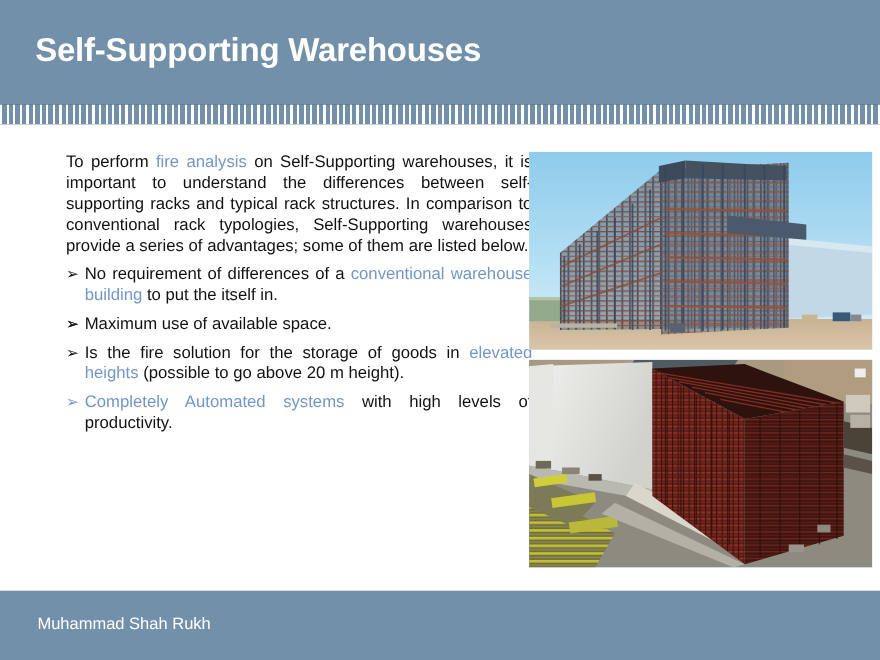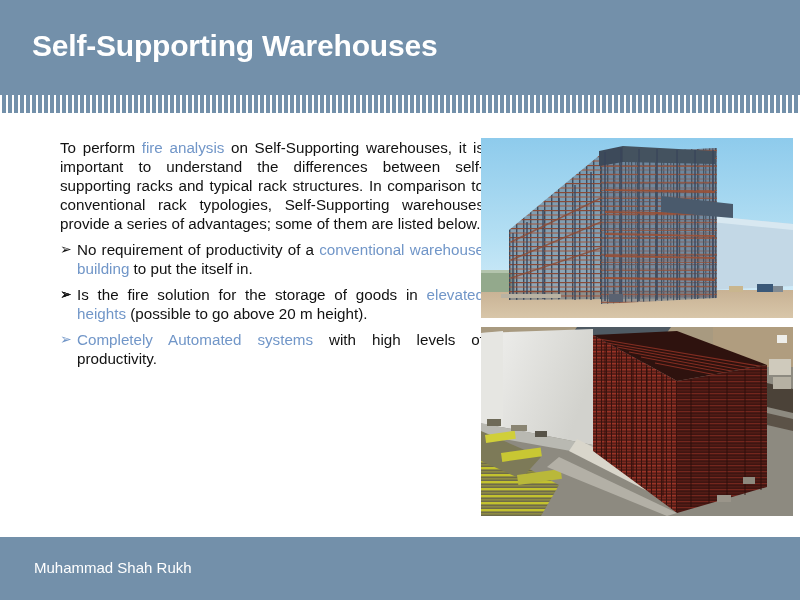--- a/index.html
+++ b/index.html
@@ -172,25 +172,25 @@
   </div>
 
   <div class="content">
 
     <div class="text-col">
 
       <p class="para"><span>To perform </span><span class="accent">fire analysis</span><span> on Self-Supporting warehouses, it is important to understand the differences between self-supporting racks and typical rack structures. In comparison to conventional rack typologies, Self-Supporting warehouses provide a series of advantages; some of them are listed below.</span></p>
 
       <ul class="bullets">
 
-        <li class="spaced"><span class="marker">➢</span><span>No requirement of productivity of a </span><span class="accent">conventional warehouse building</span><span> to put the itself in.</span></li>
+        <li class="spaced"><span class="marker">➢</span><span>No requirement of differences of a </span><span class="accent">conventional warehouse building</span><span> to put the itself in.</span></li>
 
         <li class="spaced"><span class="marker">➢</span><span class="accent"></span><span></span></li>
 
-        <li class="spaced"><span class="marker">➢</span><span class="accent"></span><span></span></li>
+        <li class="spaced"><span class="marker">➢</span><span>Maximum use of available space.</span><span class="accent"></span><span></span></li>
 
         <li class="spaced"><span class="marker">➢</span><span>Is the fire solution for the storage of goods in </span><span class="accent">elevated heights</span><span> (possible to go above 20 m height).</span></li>
 
         <li class="spaced accent-item"><span class="marker">➢</span><span></span><span class="accent">Completely Automated systems</span><span class="plain"> with high levels of productivity.</span></li>
 
       </ul>
     </div>
 
     <div class="photo photo-top">
       <svg viewBox="0 0 312 180" preserveAspectRatio="none">

